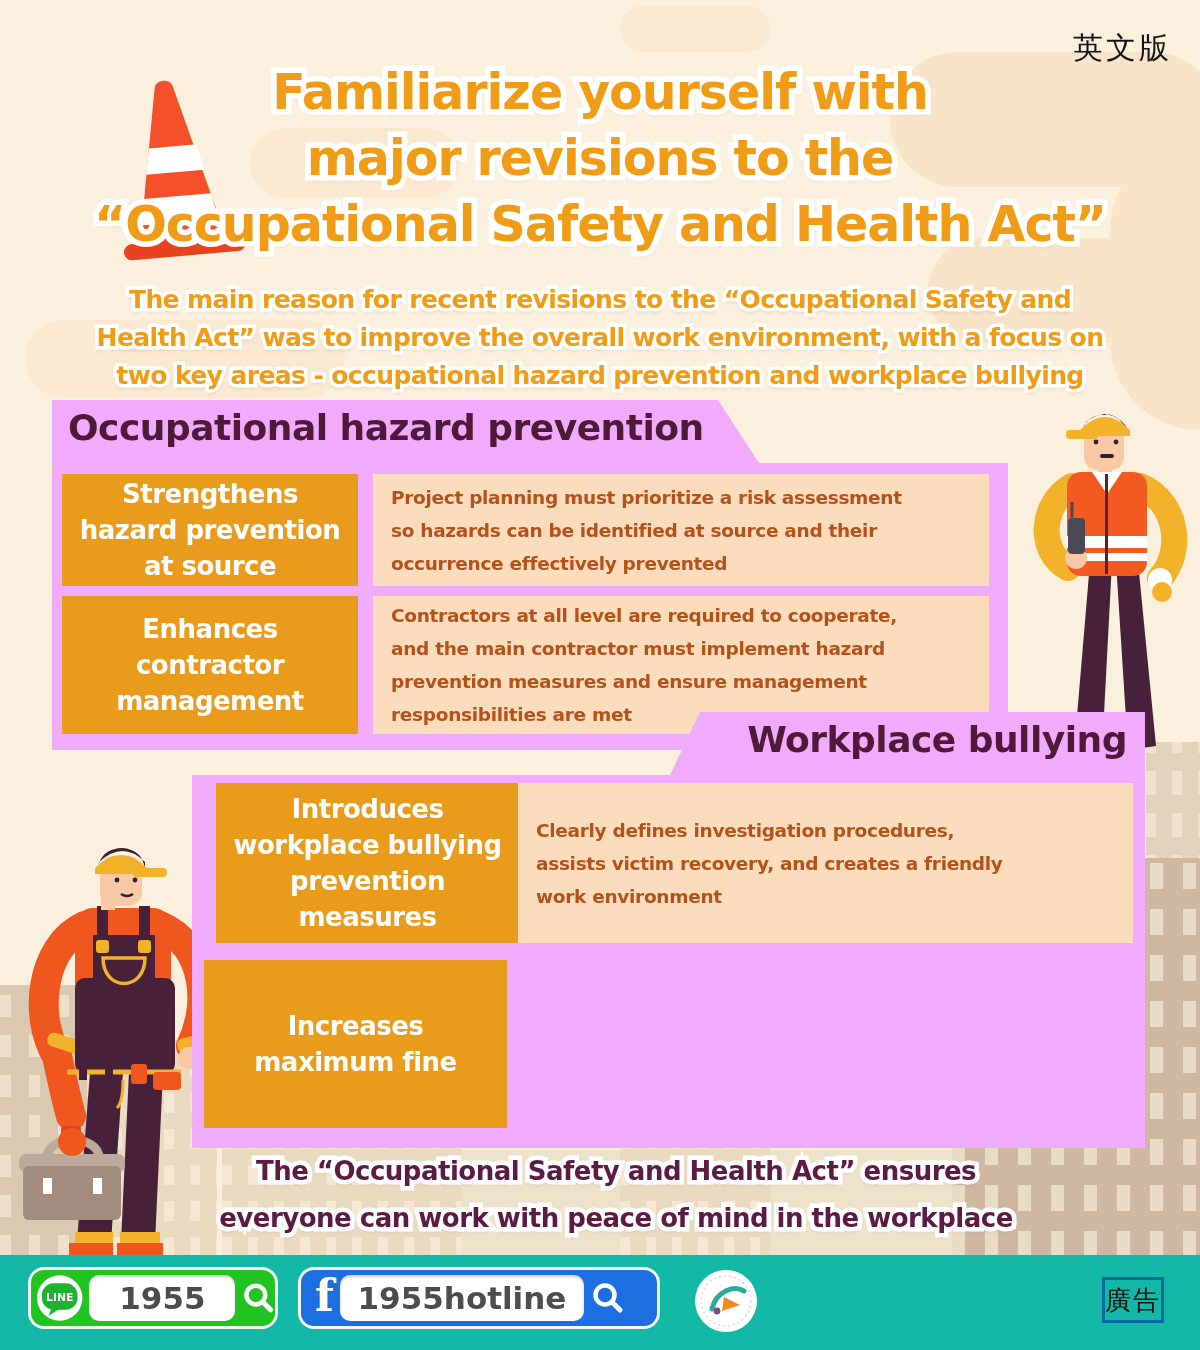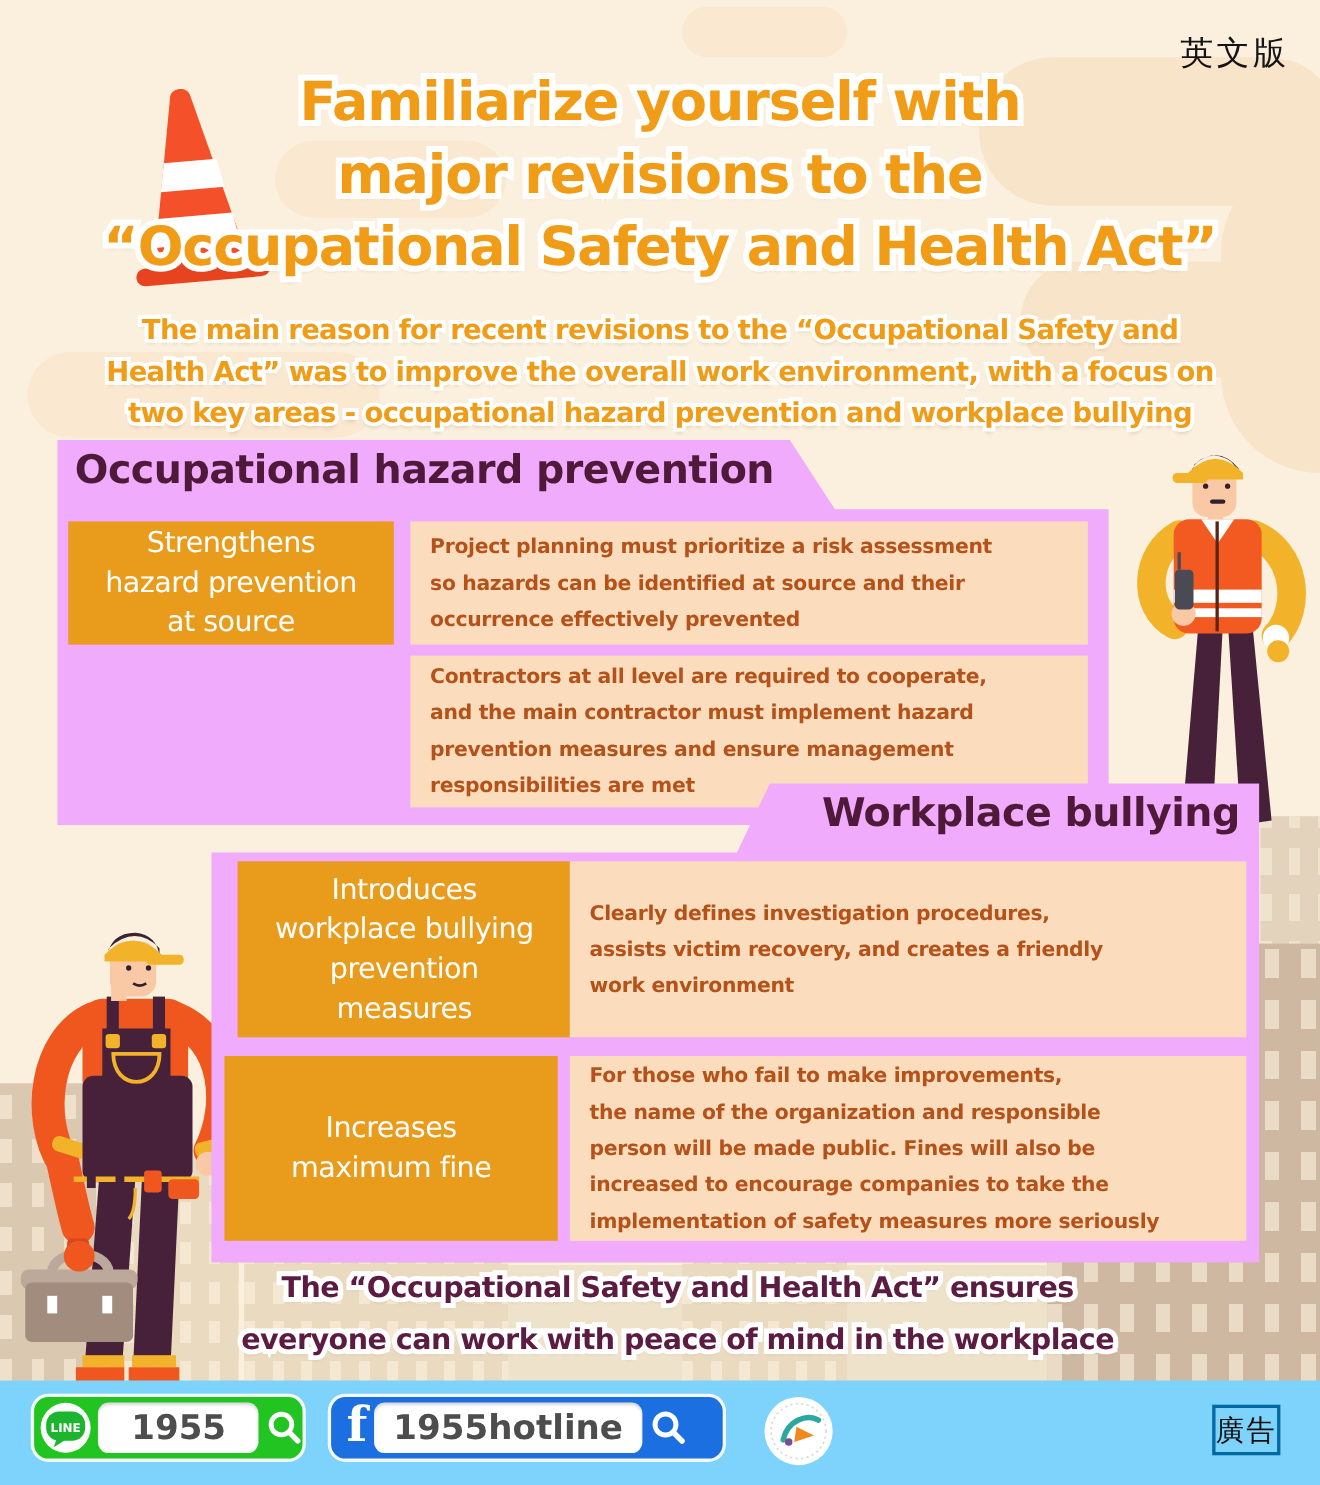--- a/index.html
+++ b/index.html
@@ -61,41 +61,41 @@
   
   .card{position:absolute; background:#f0abfc; filter:drop-shadow(5px 6px 7px rgba(120,90,60,.28));}
   .card1{left:52px; top:400px; width:956px; height:350px;
          clip-path:polygon(0 0,666px 0,707px 63px,956px 63px,956px 350px,0 350px);}
   .card2{left:192px; top:712px; width:953px; height:436px;
          clip-path:polygon(508px 0,953px 0,953px 436px,0 436px,0 63px,478px 63px);}
   .sec-heading{position:absolute; font-weight:bold; font-size:36px; color:#4F1A39; letter-spacing:-0.5px; white-space:nowrap;}
   .h1pos{left:16px; top:7px;}
   .h2pos{right:18px; top:7px;}
 
-  .row-label{position:absolute; background:#E99B1C; color:#FFFFFF; font-weight:normal;
+  .row-label{position:absolute; background:#E99B1C; color:#FFFFFF; font-weight:bold;
              font-size:26px; line-height:36px; letter-spacing:-0.5px;
              display:flex; align-items:center; justify-content:center; text-align:center;}
   .row-label span{white-space:pre-line;}
   .row-desc{position:absolute; background:#FBDCBD; color:#B5521A; font-weight:bold;
             font-size:18.5px; line-height:33px; letter-spacing:-0.3px;
             display:flex; align-items:center; text-align:left; padding:0 18px; box-sizing:border-box;}
   .row-desc span{white-space:pre-line;}
 
   .c1r1l{left:10px;  top:74px;  width:296px; height:112px;}
   .c1r1d{left:321px; top:74px;  width:616px; height:112px;}
   .c1r2l{left:10px;  top:196px; width:296px; height:138px;}
   .c1r2d{left:321px; top:196px; width:616px; height:138px;}
 
   .c2r1l{left:24px;  top:71px;  width:303px; height:160px;}
   .c2r1d{left:326px; top:71px;  width:615px; height:160px;}
   .c2r2l{left:12px;  top:248px; width:303px; height:168px;}
   .c2r2d{left:326px; top:248px; width:615px; height:168px;}
 
   
-  .footer{position:absolute; left:0; top:1255px; width:1200px; height:95px; background:#7dd3fc;}
+  .footer{position:absolute; left:0; top:1255px; width:1200px; height:95px; background:#14b8a6;}
   .badge{position:absolute; top:12px; height:62px; border-radius:16px;
          border:3px solid rgba(255,255,255,.95); box-sizing:border-box;
          display:flex; align-items:center;}
   .badge-line{left:28px;  width:250px; background:#21C421;}
   .badge-fb{  left:298px; width:362px; background:#1B6FE0;}
   .search-box{height:46px; background:#fff; border-radius:10px;
               display:flex; align-items:center; justify-content:center;
               font-weight:bold; font-size:31px; color:#4D4D4D;
               box-shadow:inset 0 2px 3px rgba(0,0,0,.18);}
   .fb-f{color:#fff; font-weight:bold; font-size:44px; line-height:44px; margin:0 6px 4px 14px;
@@ -189,20 +189,25 @@
     <div class="sec-heading h1pos">Occupational hazard prevention</div>
     <div class="row-label c1r1l">
       <span>Strengthens
 hazard prevention
 at source</span>
     </div>
     <div class="row-desc c1r1d">
       <span>Project planning must prioritize a risk assessment
 so hazards can be identified at source and their
 occurrence effectively prevented</span>
+    </div>
+    <div class="row-label c1r2l">
+      <span>Enhances
+contractor
+management</span>
     </div>
     <div class="row-desc c1r2d">
       <span>Contractors at all level are required to cooperate,
 and the main contractor must implement hazard
 prevention measures and ensure management
 responsibilities are met</span>
     </div>
   </div>
 
   <svg class="abs" style="left:5px; top:840px;" width="235" height="425" viewBox="0 0 235 425">
@@ -258,27 +263,20 @@
     </div>
     <div class="row-desc c2r1d">
       <span>Clearly defines investigation procedures,
 assists victim recovery, and creates a friendly
 work environment</span>
     </div>
     <div class="row-label c2r2l">
       <span>Increases
 maximum fine</span>
     </div>
-    <div class="row-desc c2r2d">
-      <span>For those who fail to make improvements,
-the name of the organization and responsible
-person will be made public. Fines will also be
-increased to encourage companies to take the
-implementation of safety measures more seriously</span>
-    </div>
   </div>
 
   <div class="ol statement">
     <span class="ol-stroke">The “Occupational Safety and Health Act” ensures
 everyone can work with peace of mind in the workplace</span>
     <span class="ol-fill">The “Occupational Safety and Health Act” ensures
 everyone can work with peace of mind in the workplace</span>
   </div>
 
   <div class="footer">

